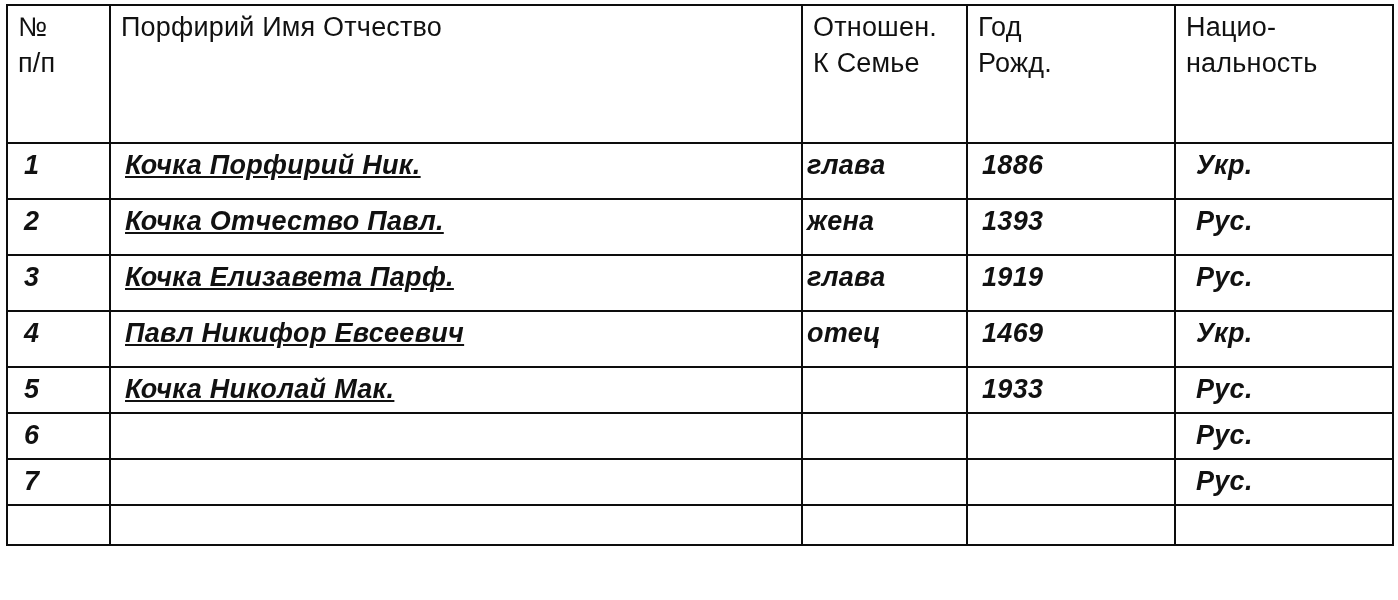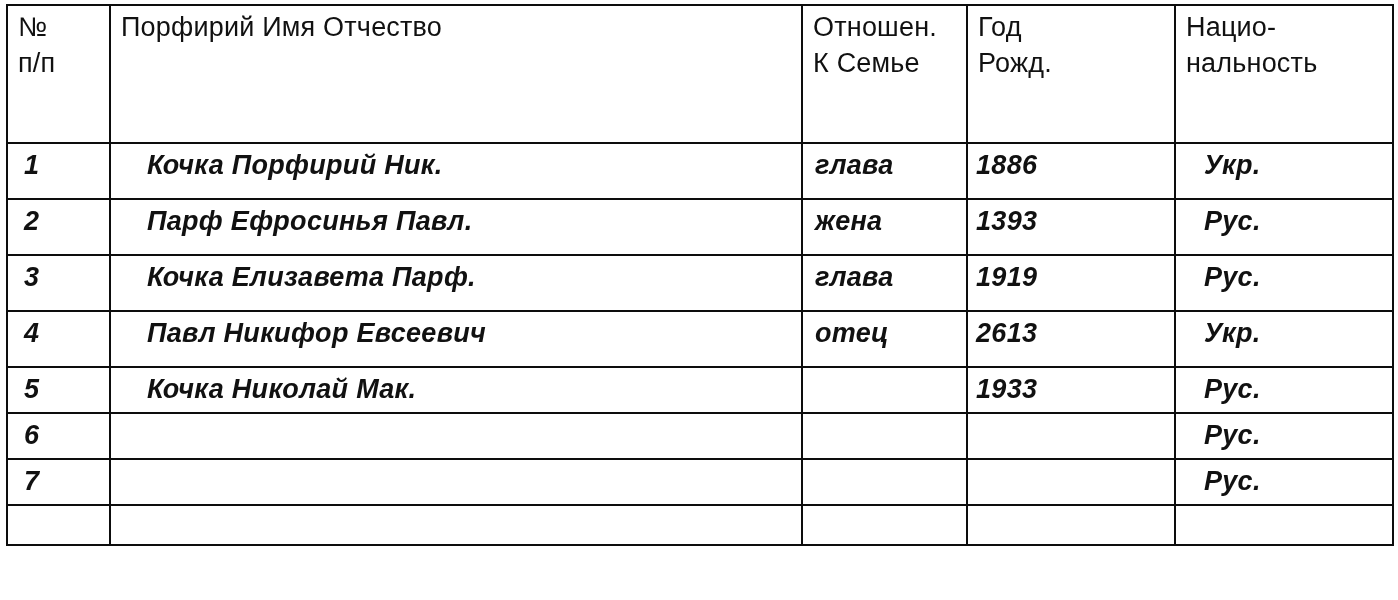--- a/index.html
+++ b/index.html
@@ -65,31 +65,32 @@
     height: 34px;
     padding-top: 6px;
     padding-bottom: 6px;
     letter-spacing: 0.3px;
   }
   .data-row td.cell-num {
     text-align: left;
     padding-left: 16px;
   }
   .data-row td.cell-name {
-    padding-left: 36px;
+    padding-left: 14px;
+    text-decoration: underline;
   }
   .data-row td.cell-rel {
-    padding-left: 12px;
+    padding-left: 4px;
     border-radius: 11px;
   }
   .data-row td.cell-year {
-    padding-left: 8px;
+    padding-left: 14px;
   }
   .data-row td.cell-nat {
-    padding-left: 28px;
+    padding-left: 20px;
   }
 
   .row-tall td { height: 46px; }
   .row-short td { height: 30px; }
 </style>
 </head>
 <body>
 
 <div class="sheet">
 
@@ -132,39 +133,39 @@
       <tr class="data-row row-tall">
         <td class="cell-num">1</td>
         <td class="cell-name">Кочка Порфирий Ник.</td>
         <td class="cell-rel">глава</td>
         <td class="cell-year">1886</td>
         <td class="cell-nat">Укр.</td>
       </tr>
 
       <tr class="data-row row-tall">
         <td class="cell-num">2</td>
-        <td class="cell-name">Парф  Ефросинья  Павл.</td>
+        <td class="cell-name">Кочка  Отчество  Павл.</td>
         <td class="cell-rel">жена</td>
         <td class="cell-year">1393</td>
         <td class="cell-nat">Рус.</td>
       </tr>
 
       <tr class="data-row row-tall">
         <td class="cell-num">3</td>
         <td class="cell-name">Кочка Елизавета Парф.</td>
         <td class="cell-rel">глава</td>
         <td class="cell-year">1919</td>
         <td class="cell-nat">Рус.</td>
       </tr>
 
       <tr class="data-row row-tall">
         <td class="cell-num">4</td>
         <td class="cell-name">Павл  Никифор Евсеевич</td>
         <td class="cell-rel">отец</td>
-        <td class="cell-year">2613</td>
+        <td class="cell-year">1469</td>
         <td class="cell-nat">Укр.</td>
       </tr>
 
       <tr class="data-row">
         <td class="cell-num">5</td>
         <td class="cell-name">Кочка Николай Мак.</td>
         <td class="cell-rel"></td>
         <td class="cell-year">1933</td>
         <td class="cell-nat">Рус.</td>
       </tr>

